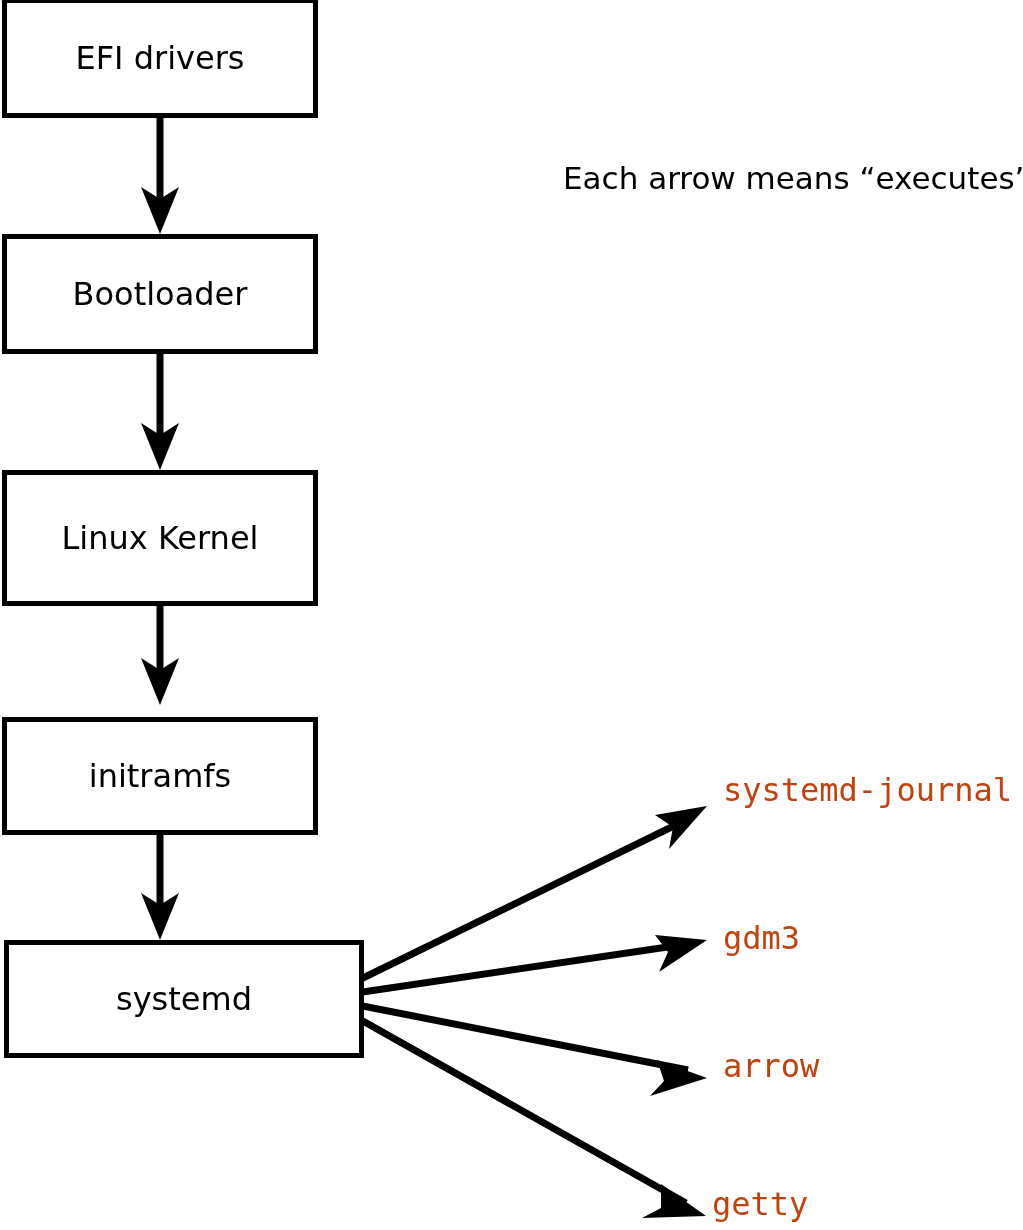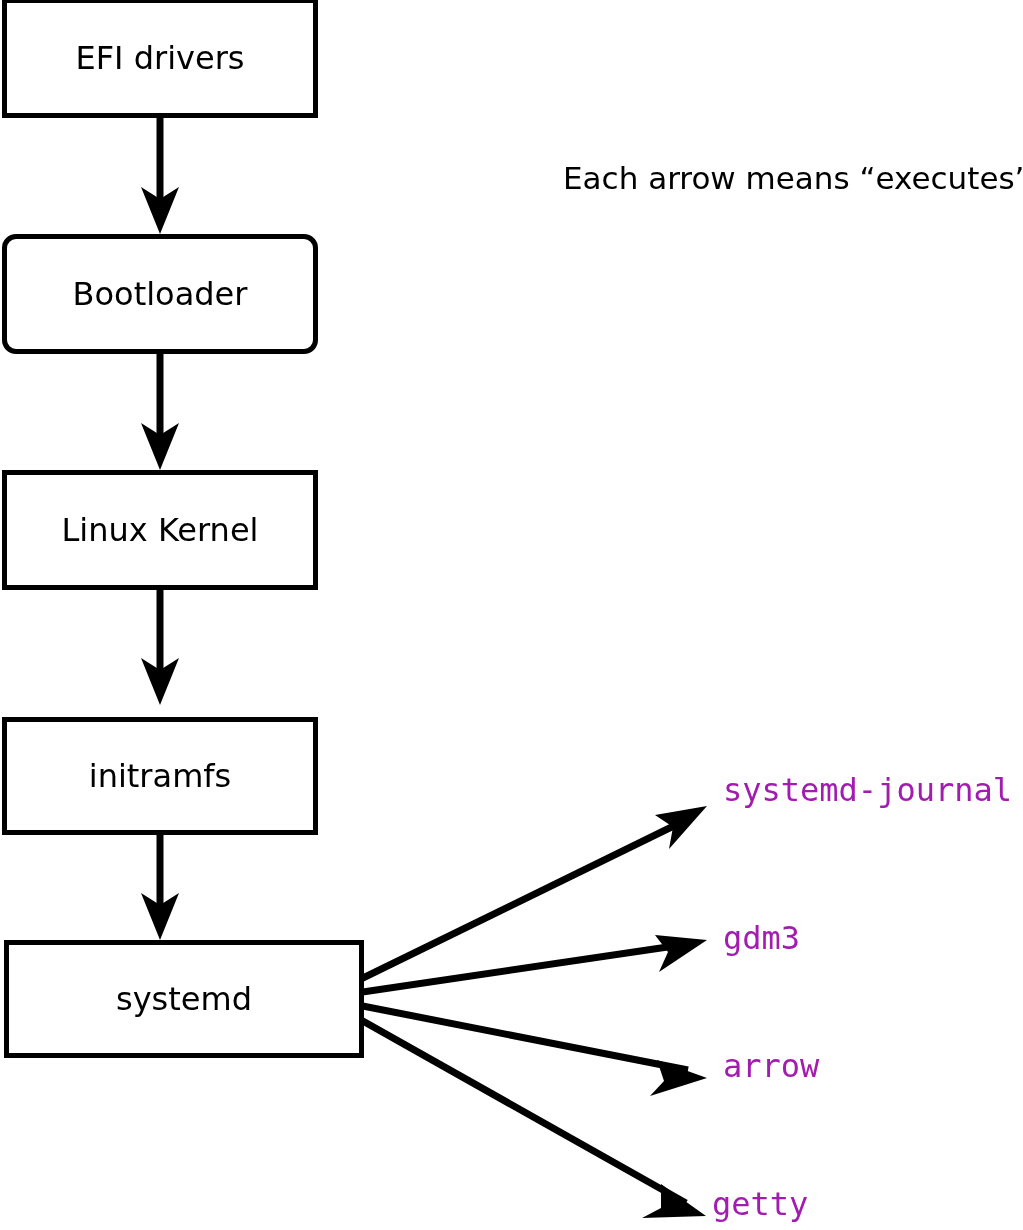--- a/index.html
+++ b/index.html
@@ -43,21 +43,21 @@
     line-height: 1;
     color: #000000;
     white-space: nowrap;
     letter-spacing: 0px;
   }
   .leaf-label {
     position: absolute;
     font-family: "DejaVu Sans Mono", monospace;
     font-size: 32px;
     line-height: 1;
-    color: #a21caf;
+    color: #c2410c;
     white-space: nowrap;
   }
   .caption-text {
     position: absolute;
     font-family: "DejaVu Sans", sans-serif;
     font-size: 31px;
     line-height: 1;
     color: #000000;
     white-space: nowrap;
   }
@@ -107,25 +107,25 @@
     <g>
       <line x1="322" y1="998" x2="686" y2="1203" stroke="#000000" stroke-width="7"></line>
       <path d="M 706 1216 L 661 1184 L 661 1208 L 642 1218 Z" fill="#000000"></path>
     </g>
   </svg>
 
   <div class="node-box" style="left:2px; top:-2px; width:316px; height:120px;">
     <span class="node-label">EFI drivers</span>
   </div>
 
-  <div class="node-box" style="left:2px; top:234px; width:316px; height:120px;border-radius:14px;">
+  <div class="node-box" style="left:2px; top:234px; width:316px; height:120px;">
     <span class="node-label">Bootloader</span>
   </div>
 
-  <div class="node-box" style="left:2px; top:470px; width:316px; height:120px;">
+  <div class="node-box" style="left:2px; top:470px; width:316px; height:136px;">
     <span class="node-label">Linux Kernel</span>
   </div>
 
   <div class="node-box" style="left:2px; top:705px; width:316px; height:118px;margin-top:12px;">
     <span class="node-label">initramfs</span>
   </div>
 
   <div class="node-box" style="left:4px; top:940px; width:360px; height:118px;">
     <span class="node-label">systemd</span>
   </div>

